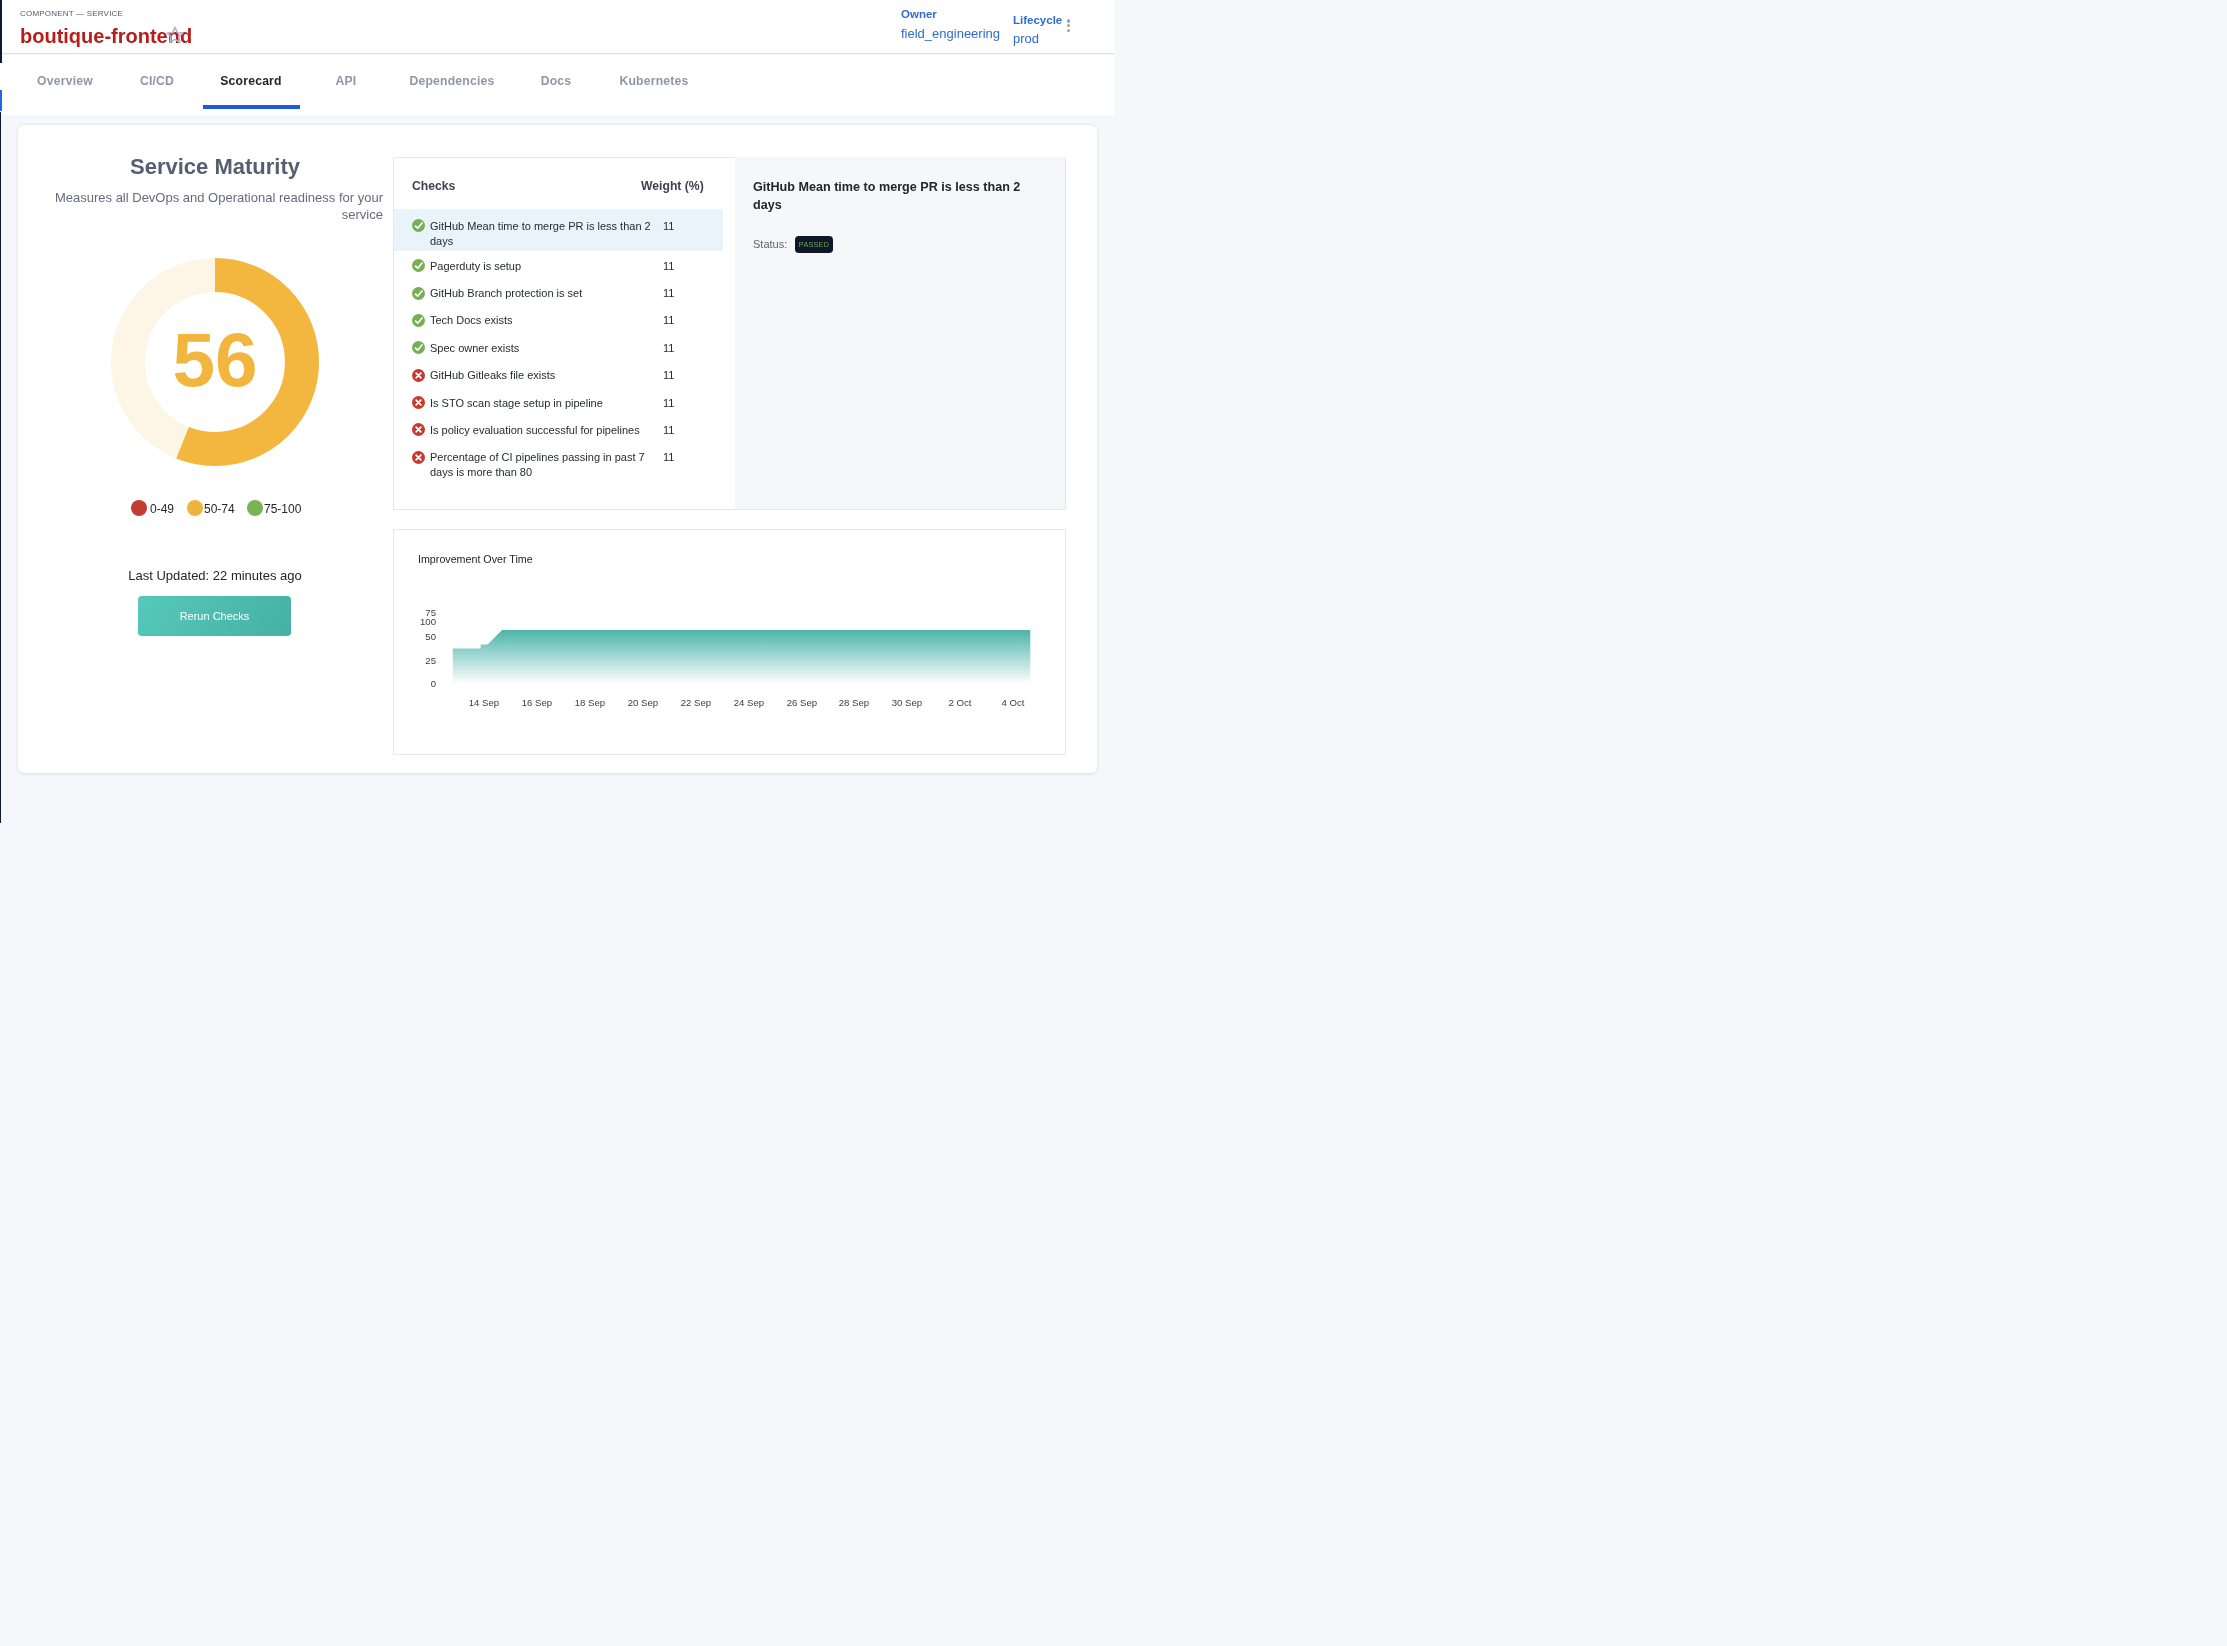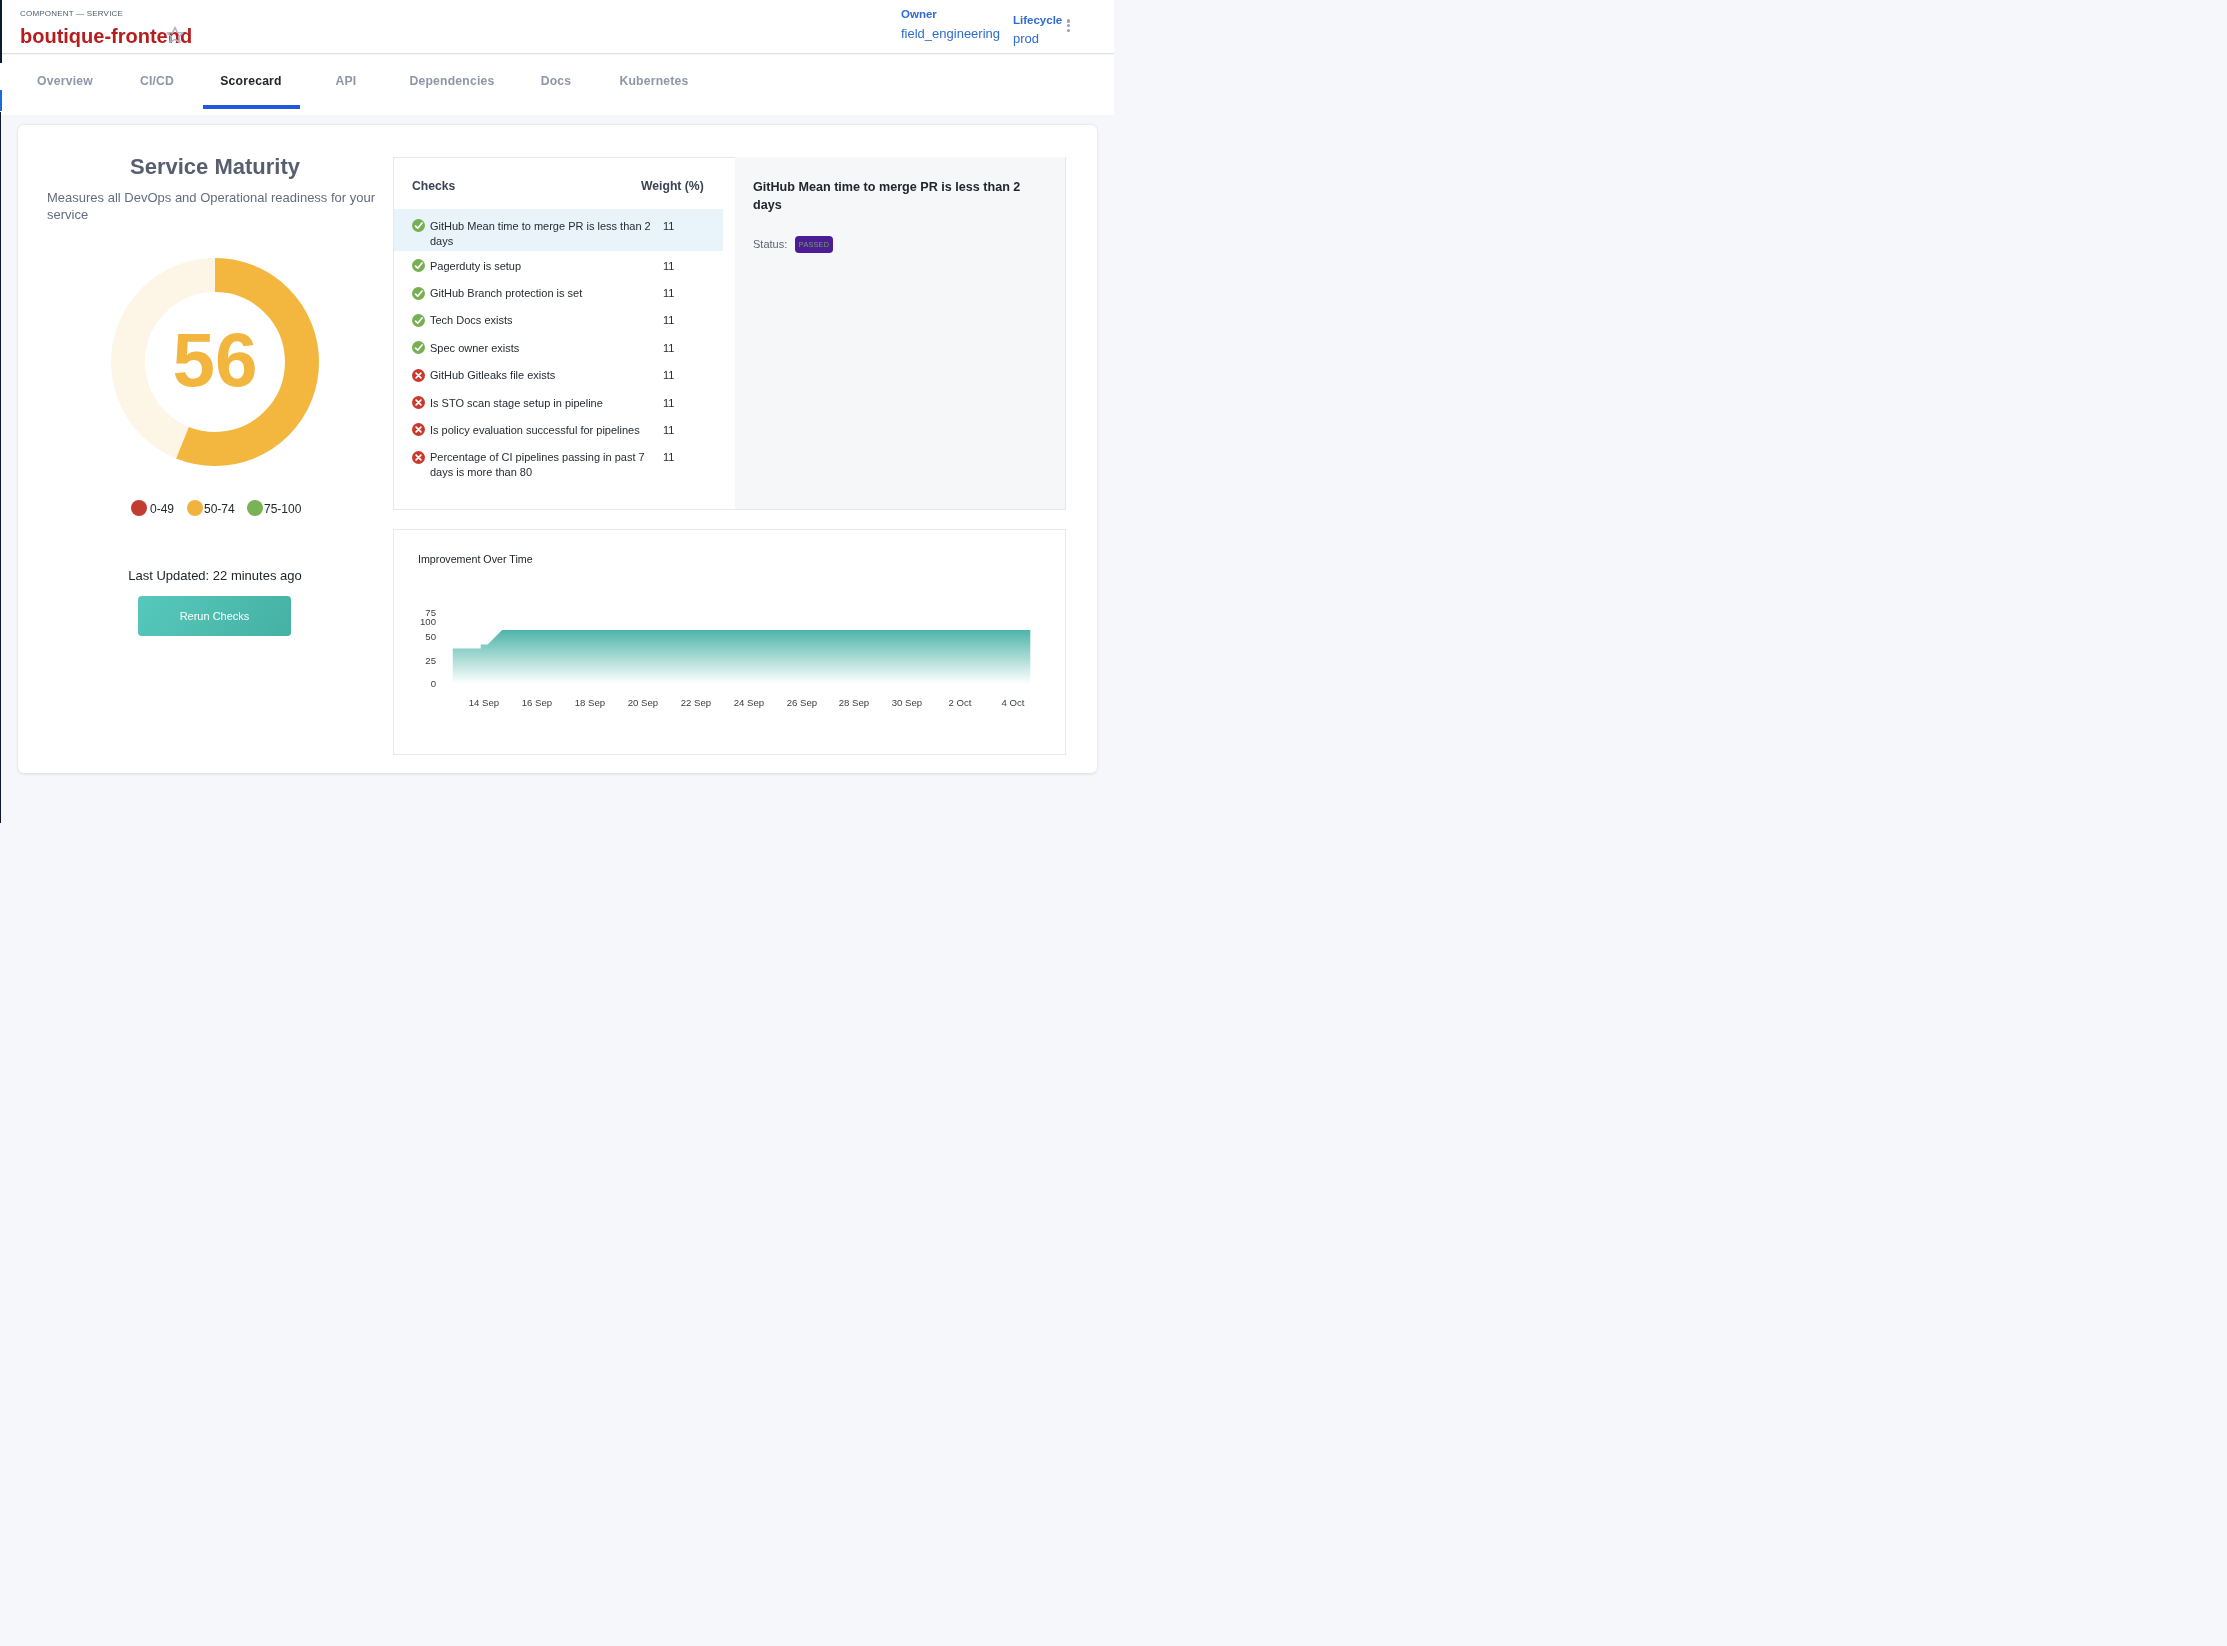--- a/index.html
+++ b/index.html
@@ -29,21 +29,21 @@
   #tabs { left:0; top:55px; width:1114px; height:60px; background:#ffffff; }
   .tab { position:absolute; top:74px; transform:translateX(-50%); font-size:12.2px; font-weight:600; color:#8f97a6; letter-spacing:0.2px; line-height:15.3px; }
   .tab.active { color:#22262c; }
   #underline { left:203px; top:105px; width:97px; height:3.8px; background:#2058de; }
 
   
   #card { left:18.3px; top:125px; width:1079px; height:648px; background:#ffffff; border-radius:6.1px; box-shadow:0 0.8px 3.1px rgba(16,24,40,0.12); }
 
   
   #sm-title { left:47px; top:154px; width:336px; text-align:center; font-size:22px; line-height:26px; font-weight:bold; color:#575e70; }
-  #sm-sub { left:47px; top:189px; width:336px; text-align:left; font-size:13px; line-height:17px; color:#646c7c; }
+  #sm-sub { left:47px; top:189px; width:336px; text-align:right; font-size:13px; line-height:17px; color:#646c7c; }
   #legend { left:0; top:500px; }
   .lg-c { position:absolute; width:16px; height:16px; border-radius:50%; }
   .lg-t { position:absolute; font-size:12px; color:#23272d; top:2.1px; white-space:nowrap; }
   #last-upd { left:47px; top:568px; width:336px; text-align:center; font-size:13px; line-height:15.3px; color:#21262c; }
   #rerun { left:138px; top:596px; width:153px; height:40px; border-radius:3.8px;
     background:linear-gradient(125deg, #56c9bc 0%, #44b1a4 100%);
     color:#ffffff; font-size:11px; text-align:center; line-height:40px; }
 
   
   #checks-box { left:393px; top:157px; width:673px; height:353px; border:0.8px solid #e4e7ec; background:#ffffff; }
@@ -51,21 +51,21 @@
   #weight-h { left:641px; top:179px; font-size:12.2px; line-height:15.3px; font-weight:bold; color:#3d4254; }
   #row1-bg { left:394px; top:209px; width:329px; height:42px; background:#e8f4f9; }
   .cicon { position:absolute; left:412px; width:13px; height:13px; }
   .ctext { position:absolute; left:430px; width:229px; font-size:11px; line-height:14.6px; color:#262b33; }
   .cw { position:absolute; left:663px; font-size:11px; line-height:14.6px; color:#262b33;text-align:center; }
 
   
   #detail { left:735px; top:157px; width:330px; height:352px; background:#f6f7f9; }
   #detail-h { left:753px; top:179px; width:284px; font-size:12.6px; font-weight:bold; line-height:17.6px; color:#22262c; }
   #status-l { left:753px; top:238px; font-size:11px; line-height:13.8px; color:#5c6470; }
-  #badge { left:795px; top:236px; width:38px; height:17px; background:#4c1d95; border-radius:3.8px; text-align:center; font-size:7.3px; line-height:17px; letter-spacing:0.2px; color:#6aa74f; }
+  #badge { left:795px; top:236px; width:38px; height:17px; background:#0f172a; border-radius:3.8px; text-align:center; font-size:7.3px; line-height:17px; letter-spacing:0.2px; color:#6aa74f; }
 
   
   #chart-box { left:393px; top:529px; width:673px; height:226px; border:0.8px solid #e6e8ec; background:#ffffff; }
   #chart-t { left:418px; top:553px; font-size:10.7px; line-height:13px; font-weight:normal; color:#22262c; }
   .yl { position:absolute; width:31px; text-align:right; left:405px; font-size:9.6px; line-height:11.5px; color:#3c4043; }
   .xl { position:absolute; width:46px; text-align:center; font-size:9.6px; line-height:11.5px; color:#3c4043; top:697px; transform:translateX(-50%); }
 </style>
 </head>
 <body>
 <div class="abs" id="stripe-dark-top"></div>

